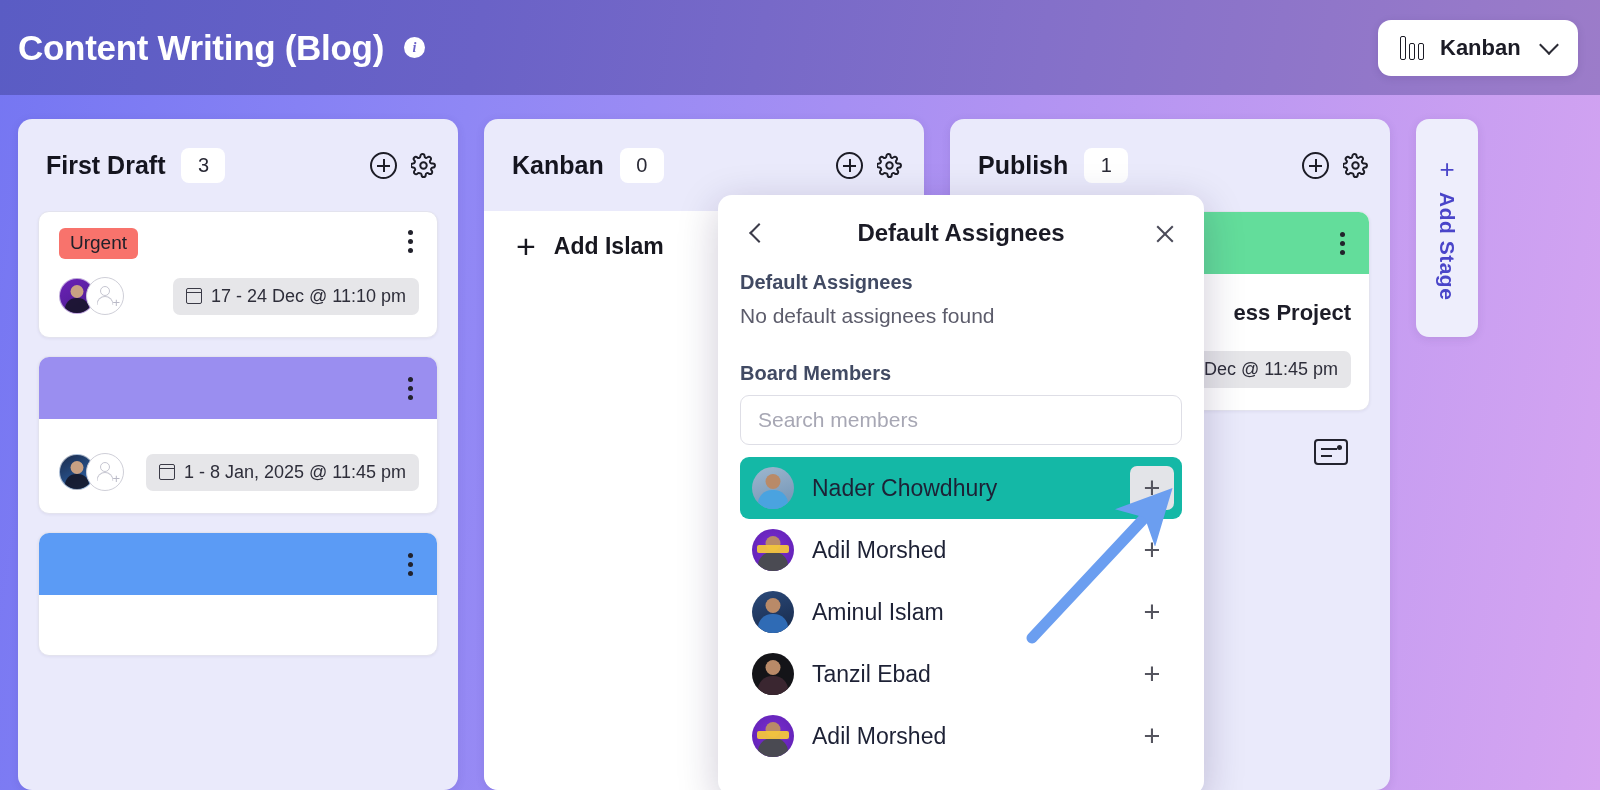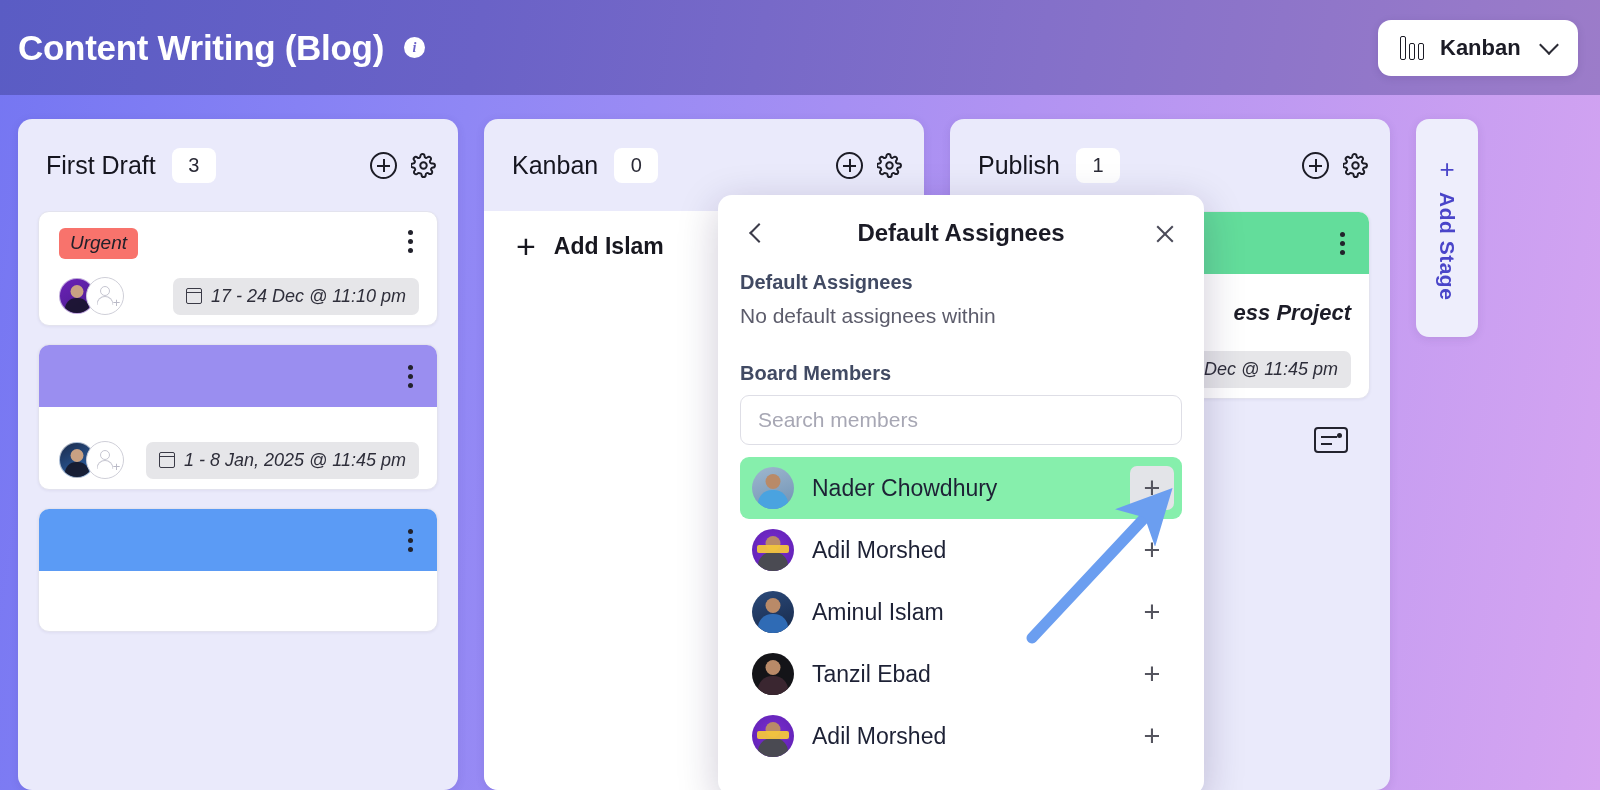--- a/index.html
+++ b/index.html
@@ -82,21 +82,21 @@
     max-height: 100%;
     box-shadow: 0 2px 10px rgba(50,30,90,.10);
     overflow: hidden;
   }
   .col-head {
     height: 92px;
     display: flex; align-items: center;
     padding: 0 22px 0 28px;
     flex: 0 0 92px;
   }
-  .col-name { font-size: 25px; font-weight: normal; color: #15151f; }
+  .col-name { font-size: 25px; font-weight: bold; color: #15151f; }
   .col-count {
     margin-left: 16px;
     background: #ffffff;
     border-radius: 8px;
     min-width: 44px; height: 35px;
     display: flex; align-items: center; justify-content: center;
     font-size: 20px; color: #2a2a36;
     padding: 0 10px;
   }
   .col-actions { margin-left: auto; display: flex; align-items: center; gap: 14px; }
@@ -117,21 +117,21 @@
   
   .card {
     background: #ffffff;
     border-radius: 11px;
     border: 1px solid #e3e3ee;
     overflow: hidden;
     flex: 0 0 auto;
     box-shadow: 0 1px 3px rgba(40,20,80,.06);
   }
   .card-band { height: 62px; display: flex; align-items: center; justify-content: flex-end; padding-right: 18px; }
-  .card-inner { padding: 16px 18px 10px 20px; font-style: italic; }
+  .card-inner { padding: 16px 18px 22px 20px; }
   .card-toprow { display: flex; align-items: flex-start; justify-content: space-between; }
   .badge {
     display: inline-block;
     background: #f8736c;
     color: #20202a;
     font-size: 19px;
     border-radius: 6px;
     padding: 4px 11px 5px;
     font-weight: normal;
   }
@@ -262,21 +262,21 @@
     outline: none; margin-bottom: 12px; background: #fff;
   }
   .search-box::placeholder { color: #a7a7b4; }
 
   .member-list { display: flex; flex-direction: column; }
   .member-row {
     display: flex; align-items: center; gap: 18px;
     height: 62px; padding: 0 8px 0 12px; border-radius: 9px;
     cursor: pointer;
   }
-  .member-row.active { background: #86efac; }
+  .member-row.active { background: #14b8a6; }
   .m-avatar { width: 42px; height: 42px; border-radius: 50%; flex: 0 0 42px; position: relative; overflow: hidden; }
   .m-avatar .mhead { position: absolute; top: 7px; left: 50%; transform: translateX(-50%); width: 15px; height: 15px; border-radius: 50%; background: #b98a68; }
   .m-avatar .mbody { position: absolute; bottom: 0; left: 50%; transform: translateX(-50%); width: 30px; height: 19px; border-radius: 14px 14px 0 0; }
   .m-av1 { background: linear-gradient(160deg,#9fb7cf,#6f92b4); }
   .m-av1 .mbody { background: #4aa3e0; }
   .m-av2 { background: radial-gradient(circle at 50% 45%, #7b2ed1 0%, #5c1fb0 100%); }
   .m-av2 .mbody { background: #4a4a52; }
   .m-av2::after { content:""; position:absolute; top:16px; left:5px; right:5px; height:8px; background:#f2c53d; border-radius:2px; opacity:.95; }
   .m-av3 { background: linear-gradient(160deg,#2b4a7a,#17294a); }
   .m-av3 .mbody { background: #2f6bb5; }
@@ -491,21 +491,21 @@
 
 <div class="popover">
   <div class="pop-caret"></div>
   <div class="pop-head">
     <span class="pop-back"></span>
     <span class="pop-title">Default Assignees</span>
     <span class="pop-close"></span>
   </div>
   <div class="pop-body">
     <div class="sec-title">Default Assignees</div>
-    <div class="sec-empty">No default assignees within</div>
+    <div class="sec-empty">No default assignees found</div>
     <div class="sec-title second">Board Members</div>
     <input class="search-box" type="text" placeholder="Search members" style="">
     <div class="member-list">
 
       <div class="member-row active">
         <span class="m-avatar m-av1">
             <span class="mhead"></span>
             <span class="mbody"></span>
           </span>
         <span class="m-name">Nader Chowdhury</span>

